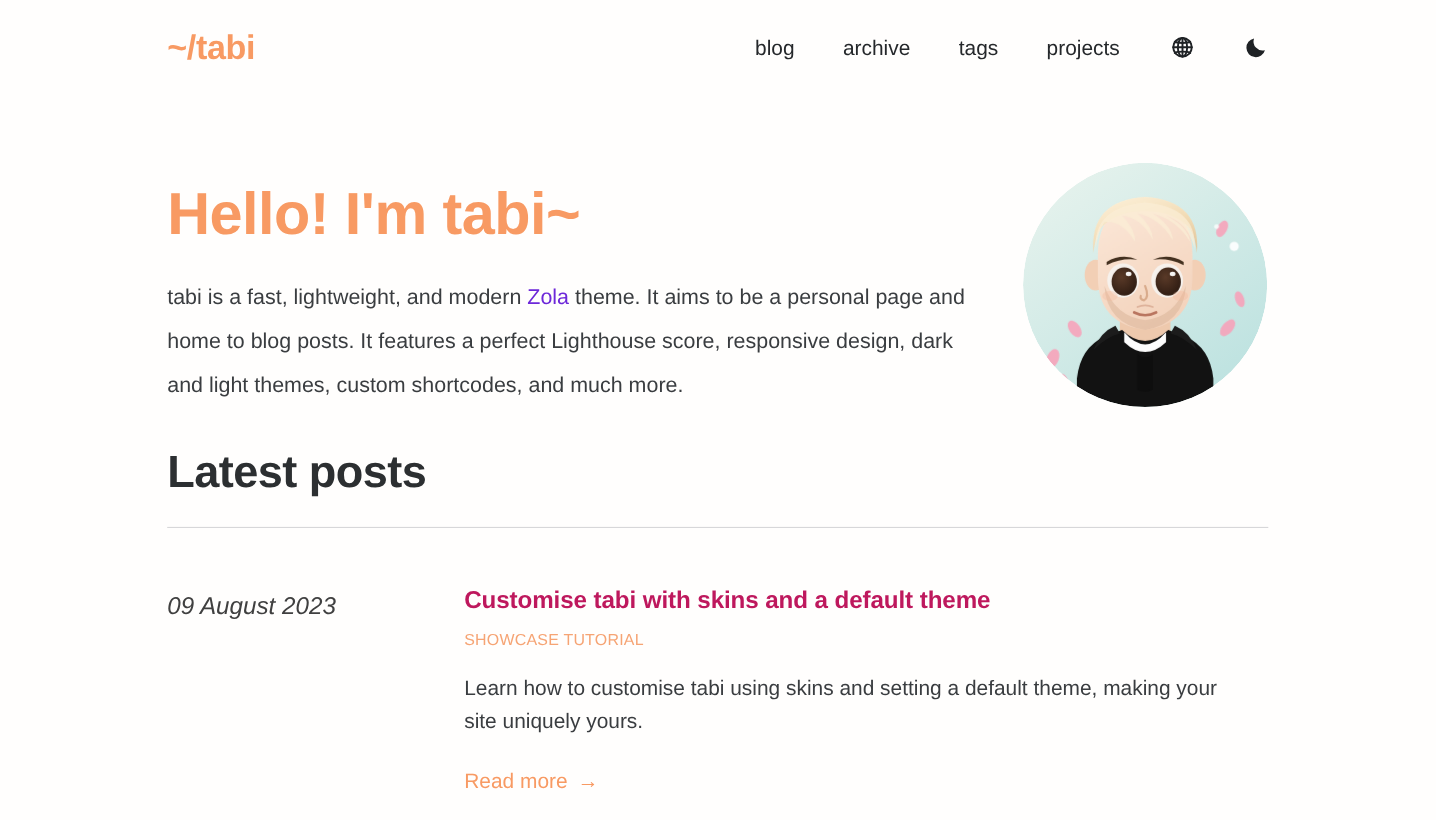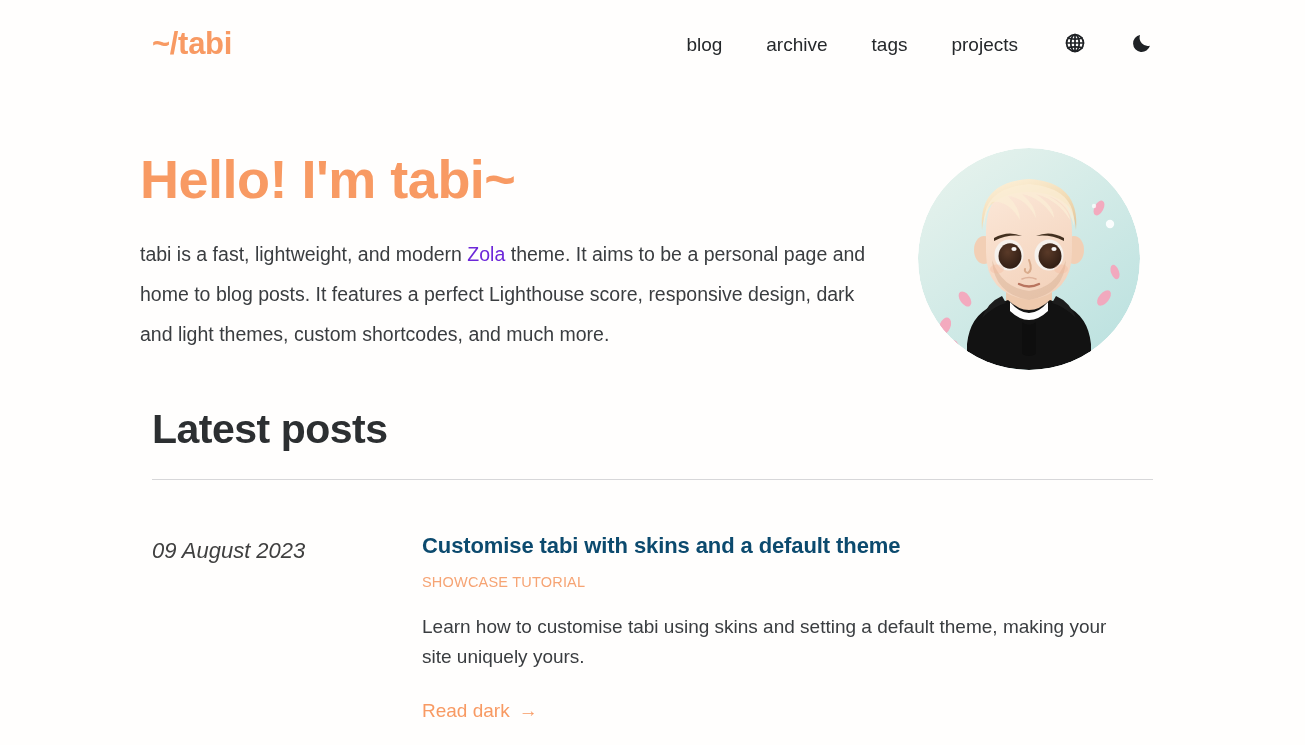--- a/index.html
+++ b/index.html
@@ -67,25 +67,25 @@
     background:none;
     border:none;
     cursor:pointer;
     padding:0;
     color:#1f2225;
   }
 
   
   .hero {
     position:absolute;
-    left:140px;
+    left:152px;
     top:128px;
     width:1001px;
     display:flex;
-    align-items:center;
+    align-items:flex-end;
     justify-content:space-between;
   }
 
   .hero-text { width:760px; padding-top:6px; }
 
   .hero-title {
     font-size:54px;
     font-weight:700;
     color:#f89a63;
     letter-spacing:-0.5px;
@@ -151,21 +151,21 @@
     line-height:1.3;
     padding-top:5px;
     font-style:italic;
   }
 
   .post-body { flex:1; }
 
   .post-title {
     font-size:22px;
     font-weight:700;
-    color:#0c4a6e;
+    color:#be185d;
     text-decoration:none;
     letter-spacing:-0.1px;
     line-height:1.25;
     display:block;
   }
 
   .post-tags {
     margin-top:14px;
     display:flex;
     gap:4px;
@@ -335,20 +335,20 @@
         <a class="post-title" href="#">Customise tabi with skins and a default theme</a>
 
         <div class="post-tags">
           <a class="post-tag" href="#">SHOWCASE</a>
           <a class="post-tag" href="#">TUTORIAL</a>
         </div>
 
         <p class="post-desc">Learn how to customise tabi using skins and setting a default theme, making your site uniquely yours.</p>
 
         <a class="read-more" href="#">
-          <span>Read dark</span>
+          <span>Read more</span>
           <span class="arrow">→</span>
         </a>
       </div>
     </article>
   </section>
 
 </div>
 
 </body></html>

